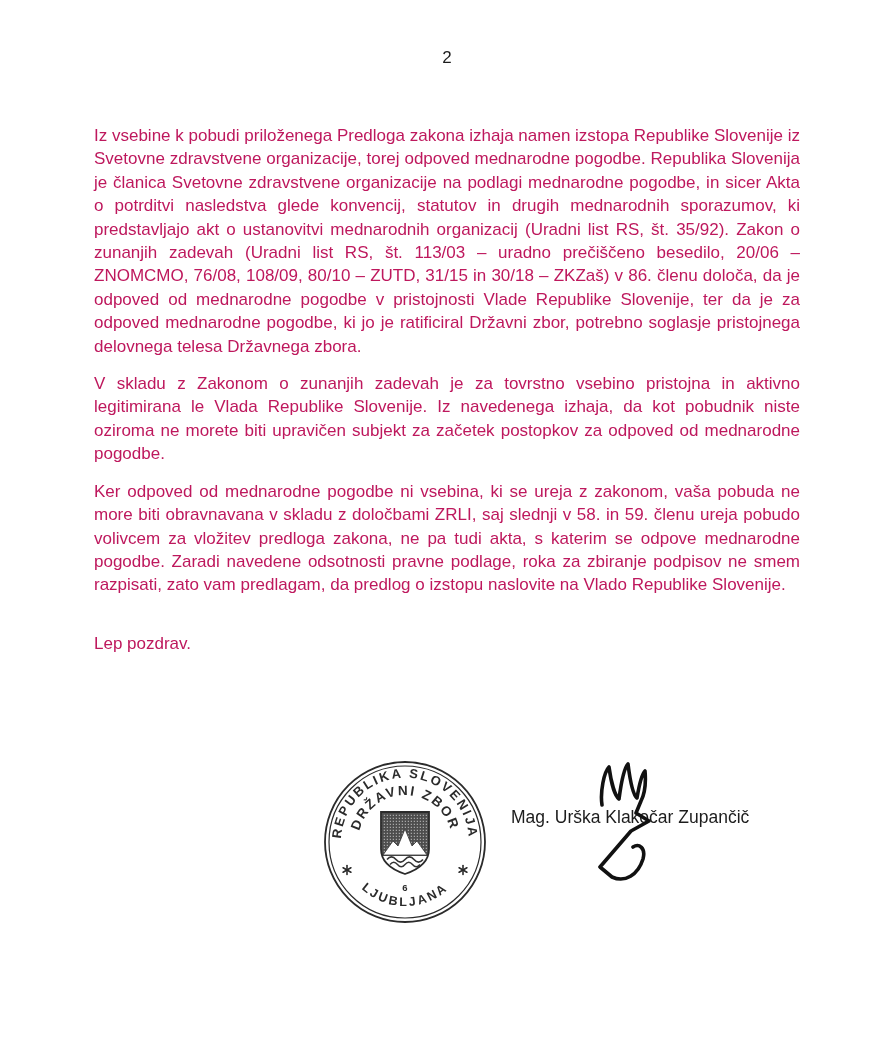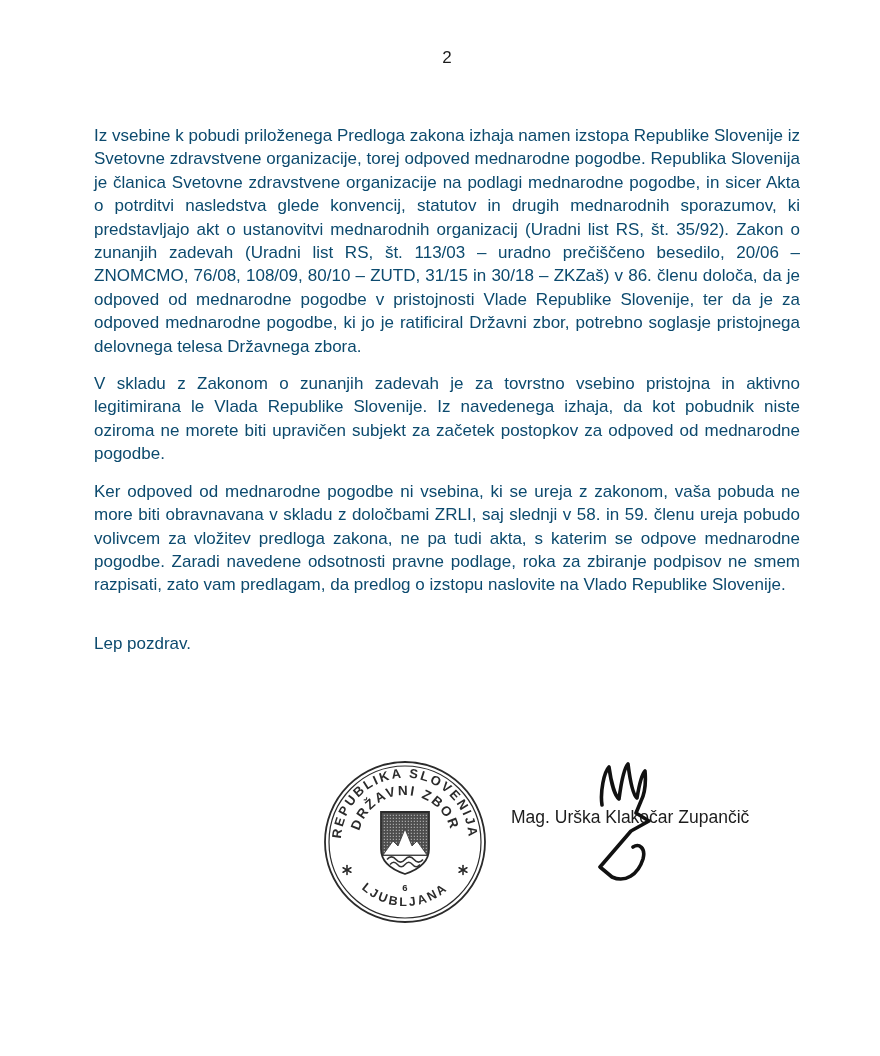--- a/index.html
+++ b/index.html
@@ -22,21 +22,21 @@
     line-height: 23px;
     text-align: center;
     color: #1c1c1c;
   }
   .content { margin-top: 55px; }
   .content p {
     margin: 0 0 14px 0;
     font-size: 17px;
     line-height: 23.4px;
     text-align: justify;
-    color: #0c4a6e;
+    color: #be185d;
   }
   .content p.closing {
     margin-top: 35px;
     text-align: left;
   }
   .seal-svg {
     position: absolute;
     left: 320px; top: 757px;
     width: 170px; height: 170px;
   }

